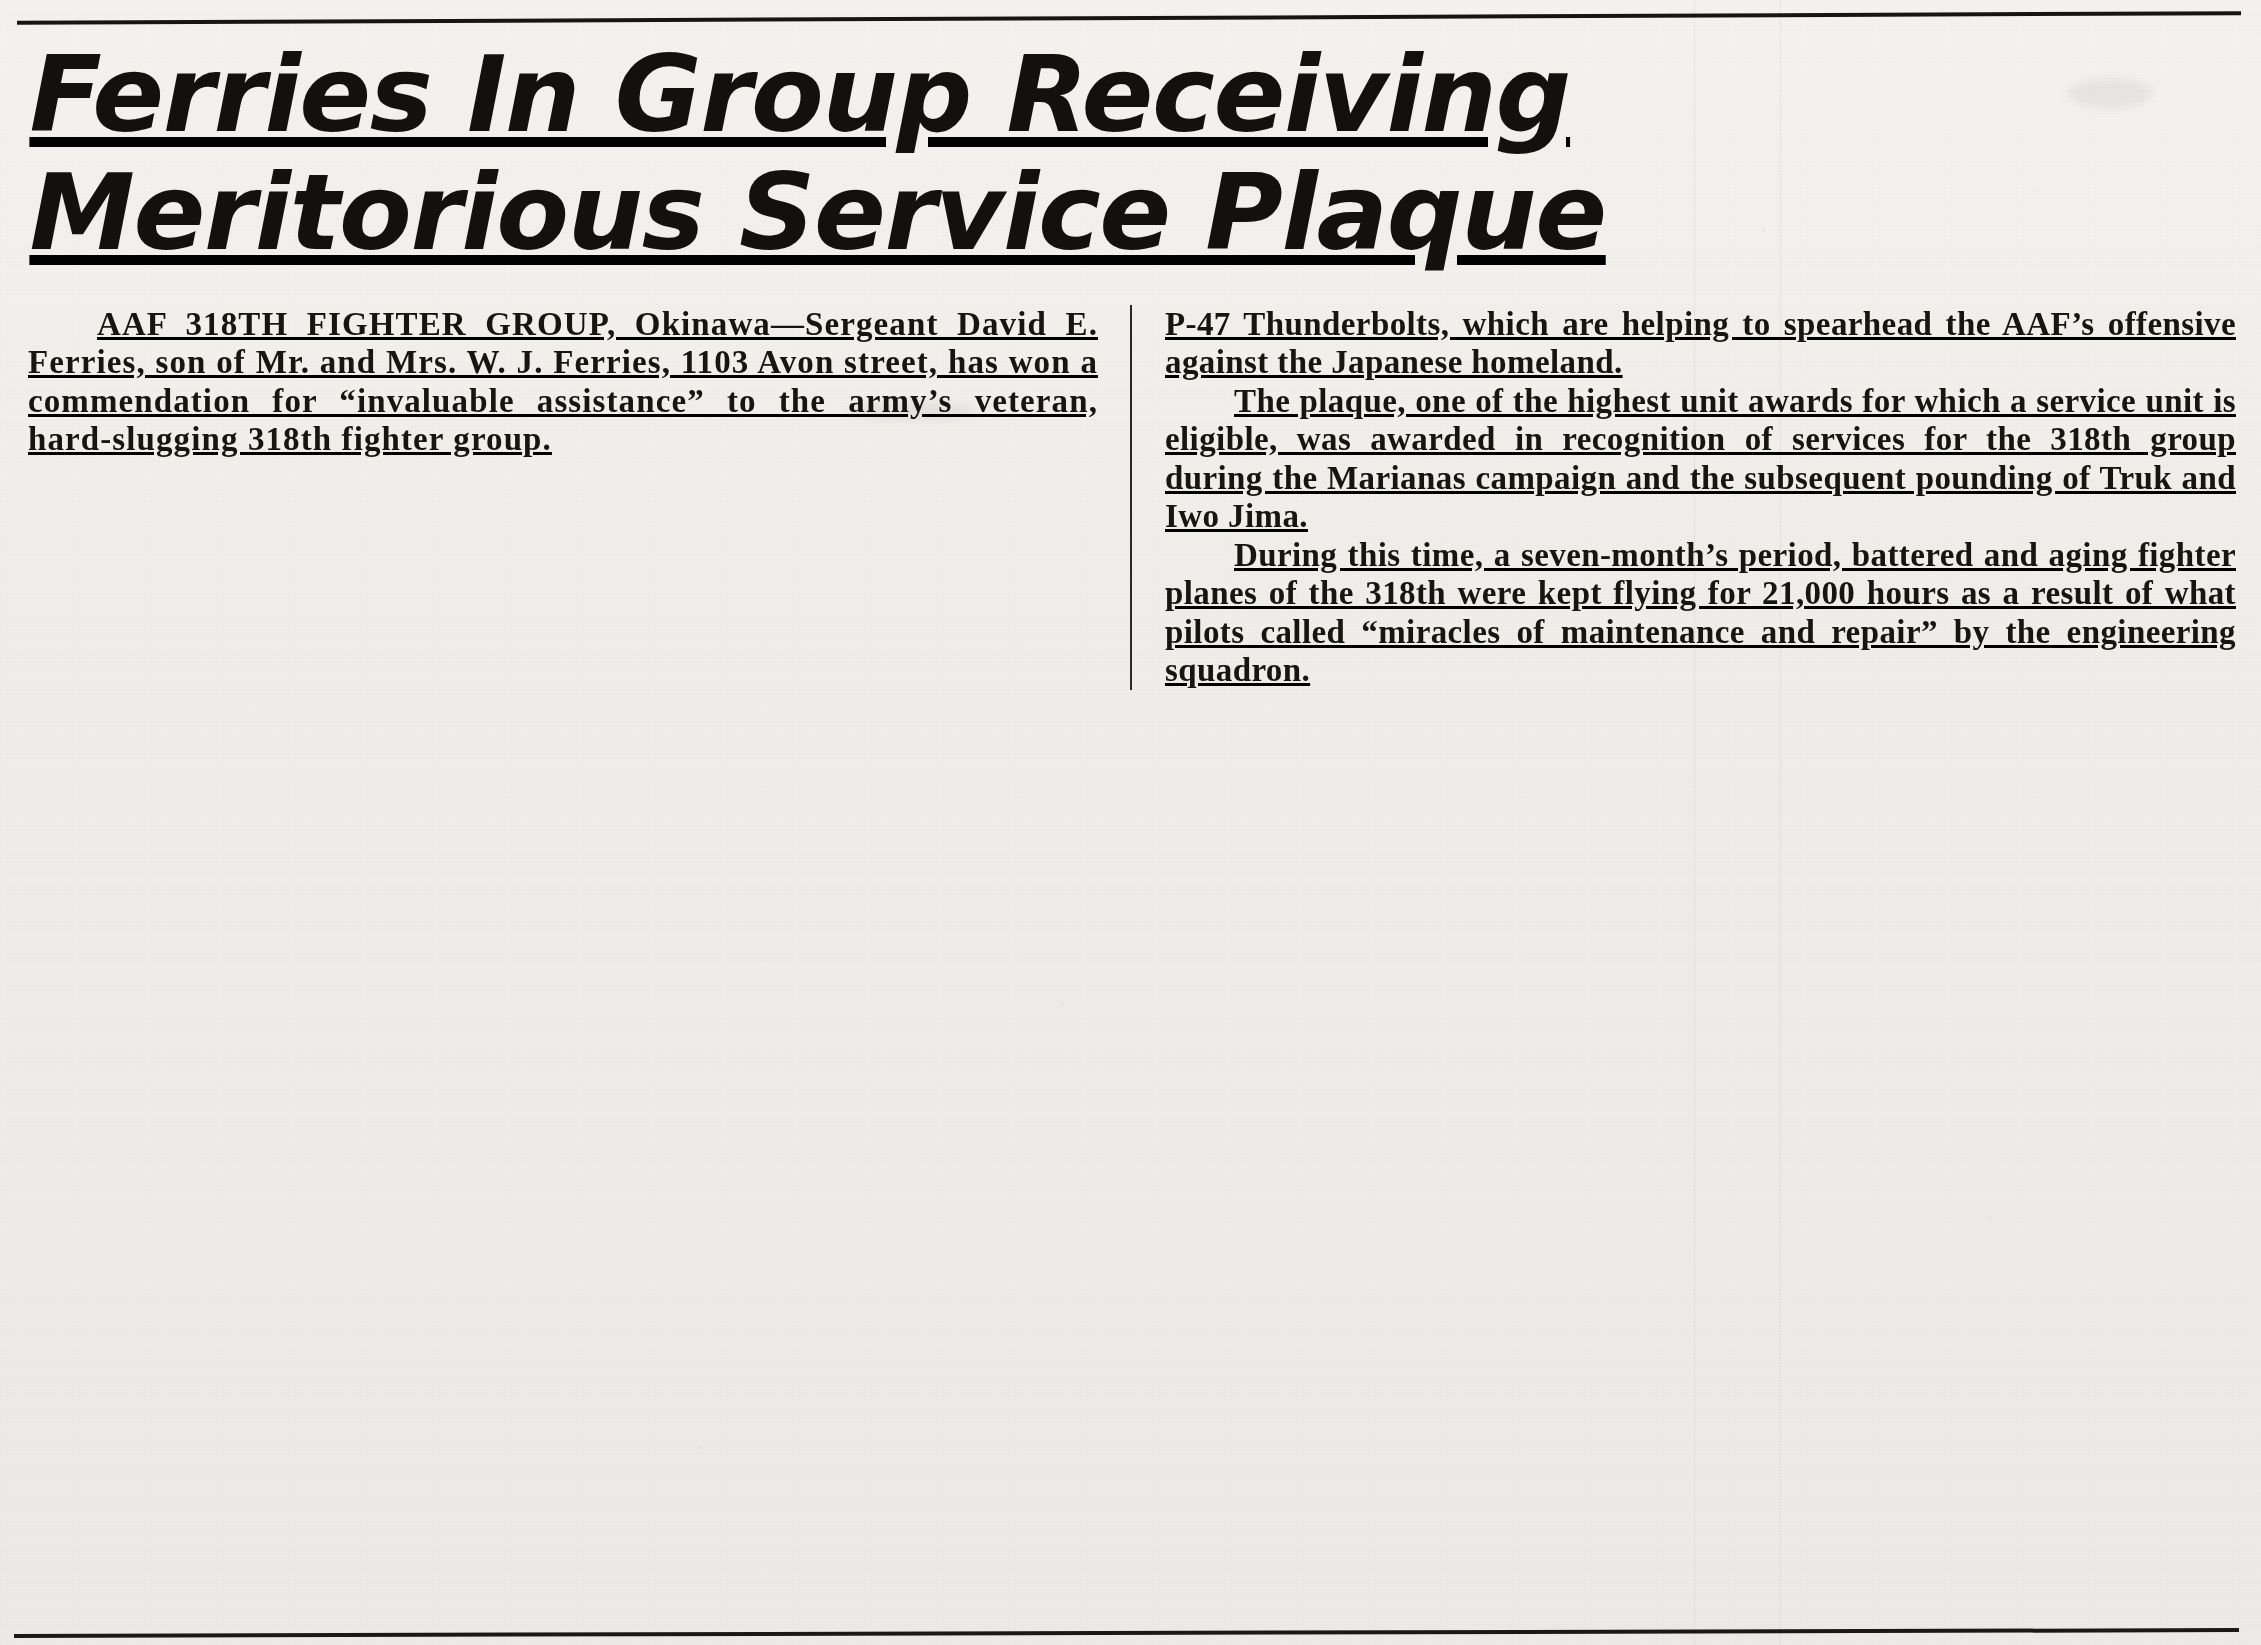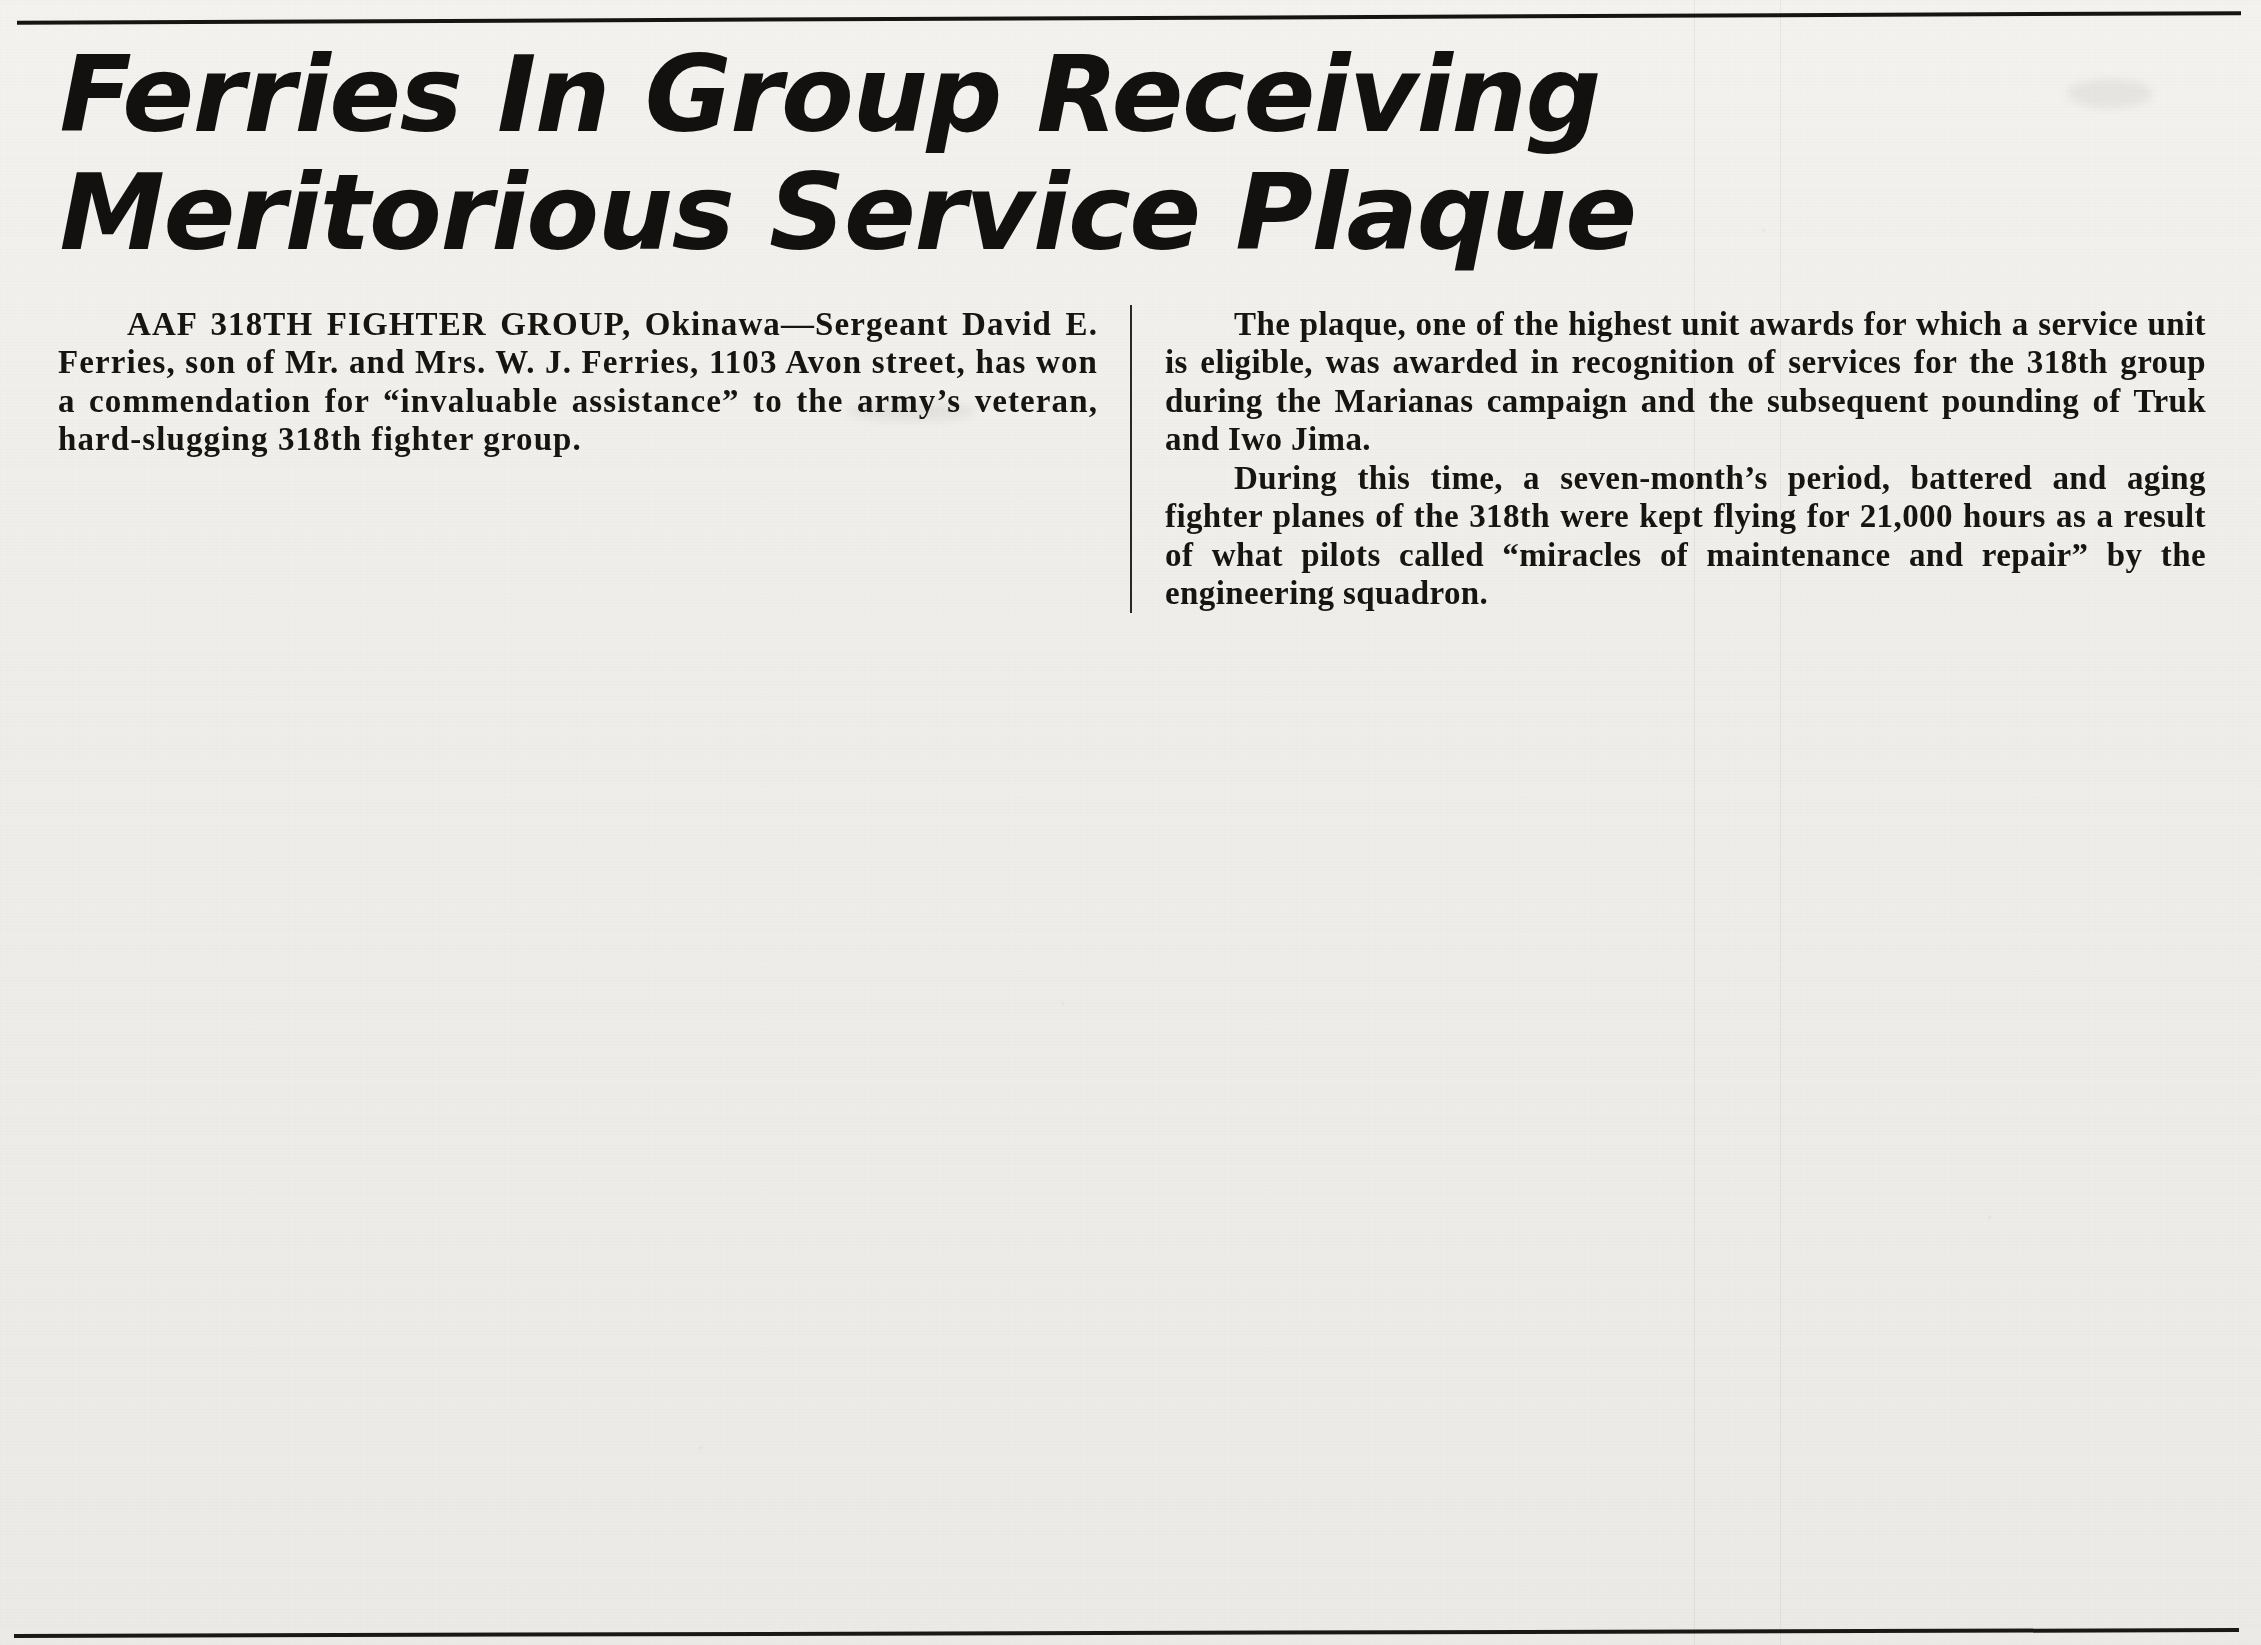--- a/index.html
+++ b/index.html
@@ -19,22 +19,23 @@
     height: 1645px;
     background: #f2f0ec;
     background-image:
       radial-gradient(circle at 12% 22%, rgba(0,0,0,0.035) 0 1.4px, transparent 2.2px),
       radial-gradient(circle at 47% 61%, rgba(0,0,0,0.03) 0 1.4px, transparent 2.2px),
       radial-gradient(circle at 78% 14%, rgba(0,0,0,0.03) 0 1.4px, transparent 2.2px),
       radial-gradient(circle at 31% 88%, rgba(0,0,0,0.03) 0 1.4px, transparent 2.2px),
       radial-gradient(circle at 88% 74%, rgba(0,0,0,0.03) 0 1.4px, transparent 2.2px),
       linear-gradient(180deg, #f4f2ee 0%, #efedea 40%, #eceae6 100%);
     box-sizing: border-box;
-    padding: 0 45px;
+    padding: 0 15px;
     filter: saturate(0.9);
+    text-decoration: underline;
   }
   
   .grain {
     position: absolute;
     inset: 0;
     pointer-events: none;
     opacity: 0.5;
     background-image:
       repeating-linear-gradient(0deg, rgba(0,0,0,0.015) 0 0.7px, transparent 0.7px 2.9px),
       repeating-linear-gradient(90deg, rgba(0,0,0,0.012) 0 0.7px, transparent 0.7px 3.6px);
@@ -148,20 +149,21 @@
     <span class="hl-line l2">Meritorious Service Plaque</span>
   </h1>
 
   <div class="columns">
 
     <div class="col left">
       <p class="para first-para leadin">AAF 318TH FIGHTER GROUP, Okinawa—Sergeant David E. Ferries, son of Mr. and Mrs. W. J. Ferries, 1103 Avon street, has won a commendation for “invaluable assistance” to the army’s veteran, hard-slugging 318th fighter group.</p>
     </div>
 
     <div class="col right">
+      <p class="para" style="text-indent:0;">P-47 Thunderbolts, which are helping to spearhead the AAF’s offensive against the Japanese homeland.</p>
       <p class="para">The plaque, one of the highest unit awards for which a service unit is eligible, was awarded in recognition of services for the 318th group during the Marianas campaign and the subsequent pounding of Truk and Iwo Jima.</p>
       <p class="para">During this time, a seven-month’s period, battered and aging fighter planes of the 318th were kept flying for 21,000 hours as a result of what pilots called “miracles of maintenance and repair” by the engineering squadron.</p>
     </div>
 
   </div>
 
   <div class="rule-bottom"></div>
 </div>
 
 

